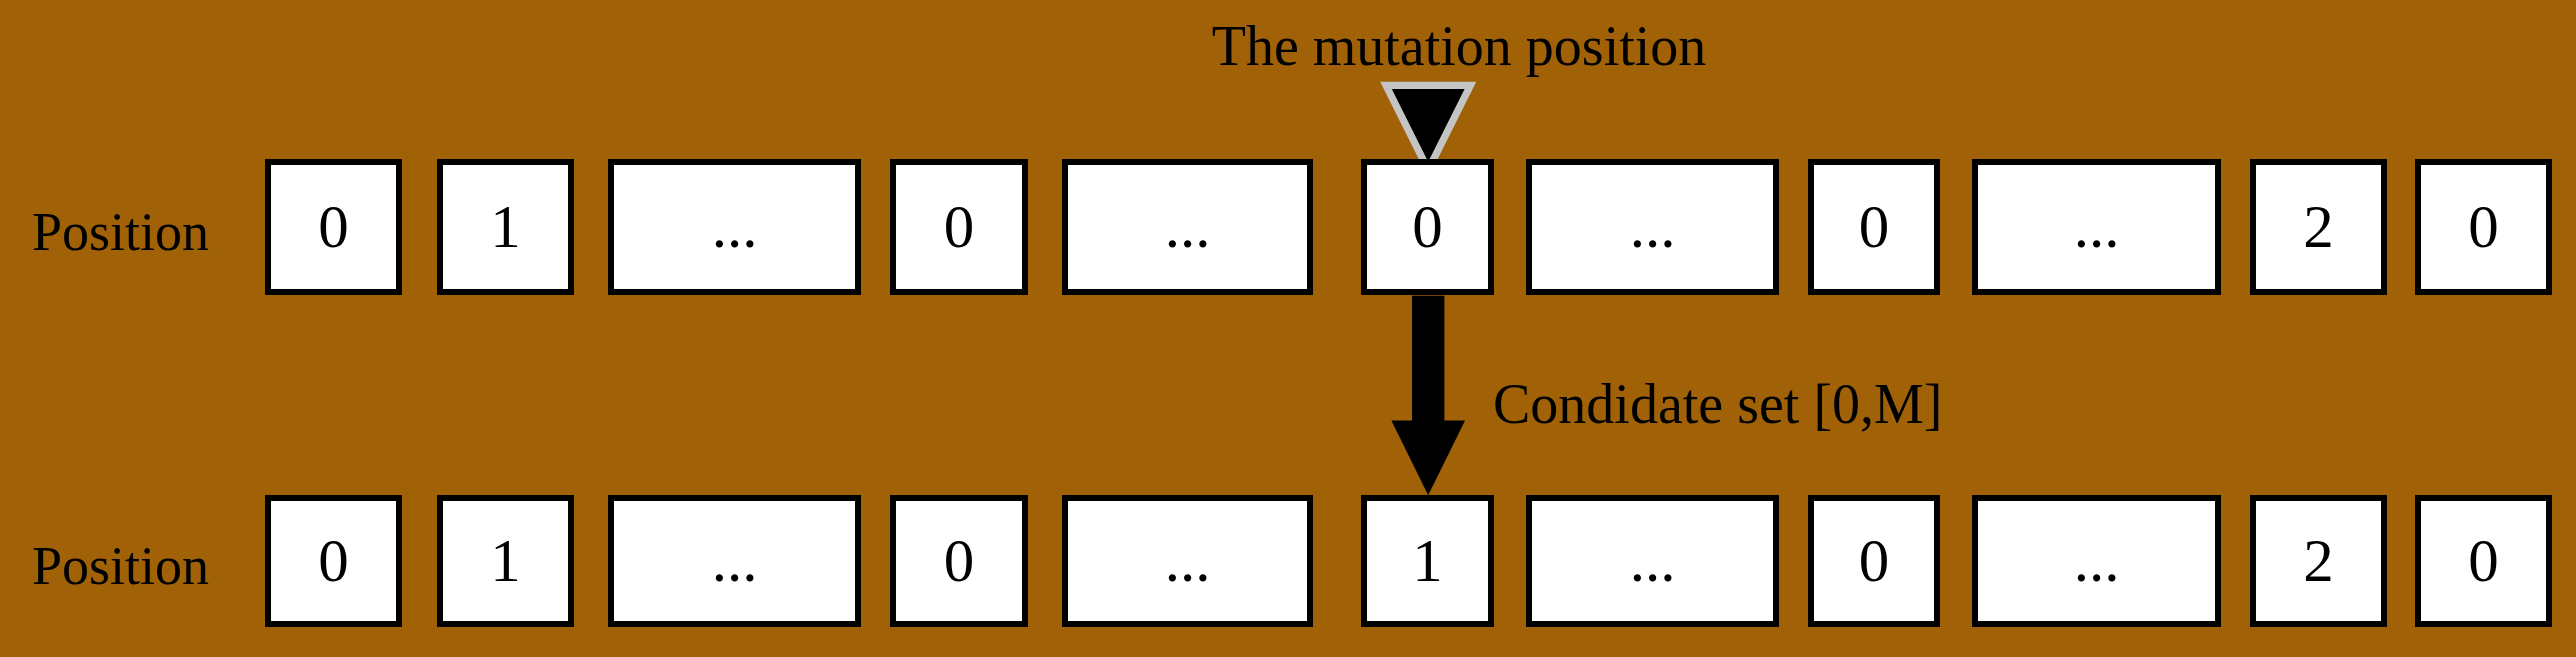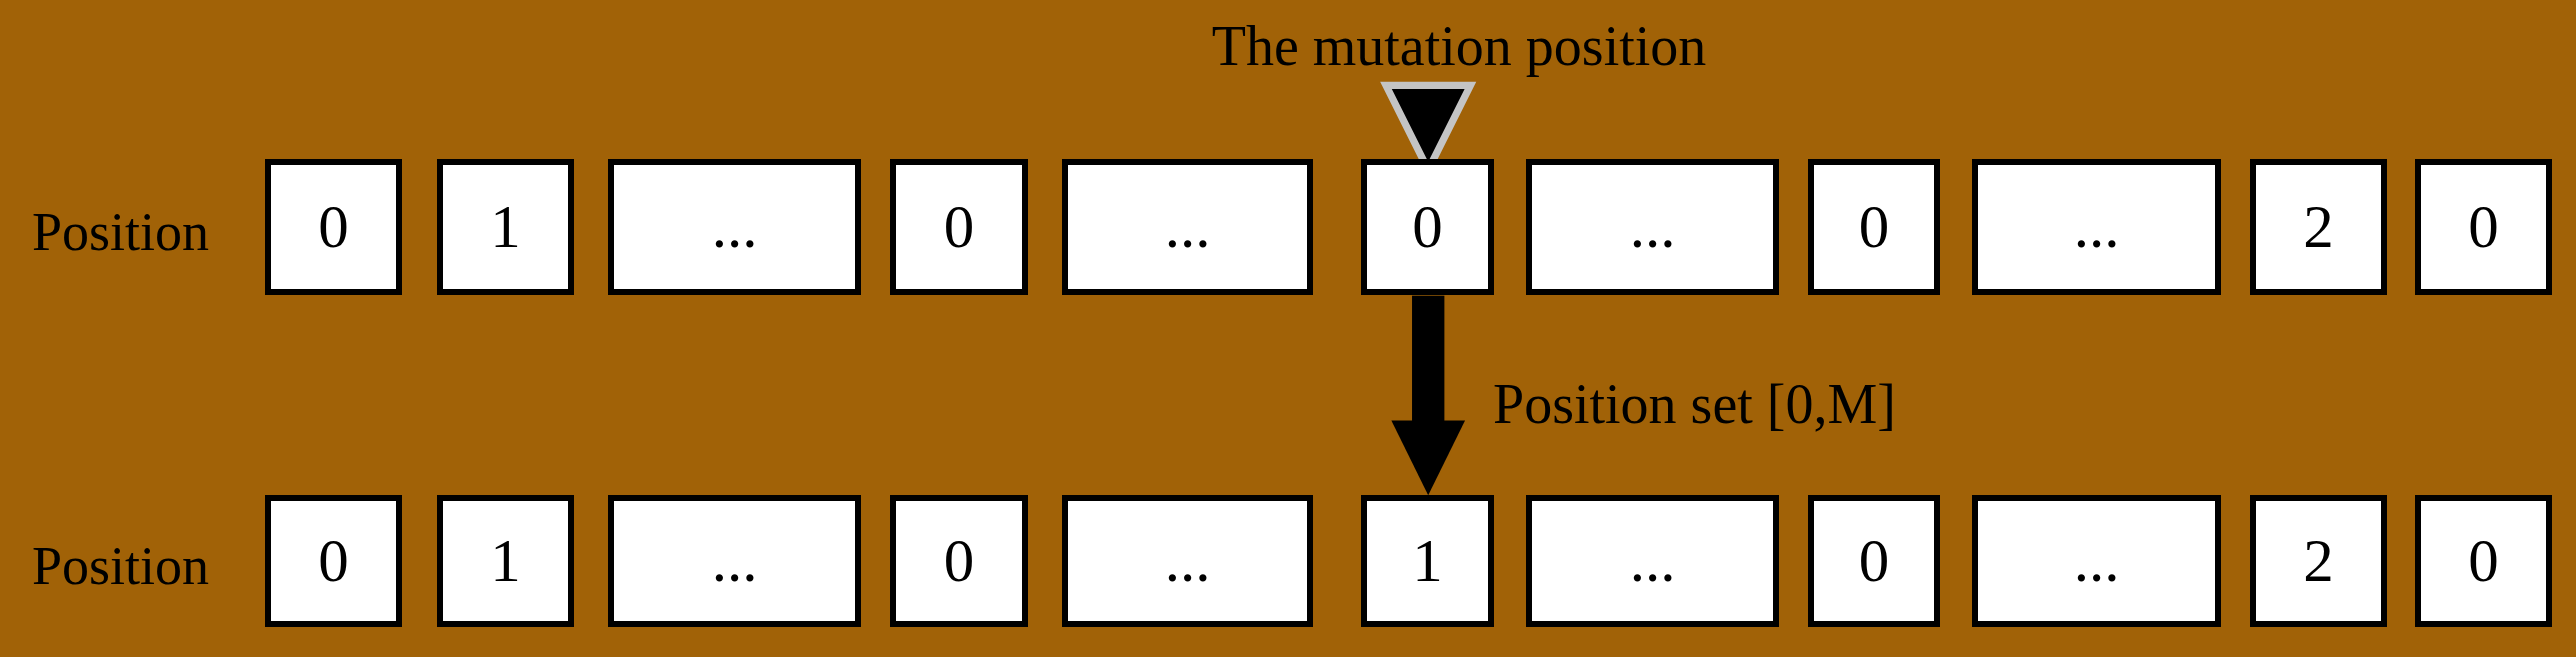--- a/index.html
+++ b/index.html
@@ -72,21 +72,21 @@
         <div class="cell" style="left: 1062px; width: 251px;">...</div>
         <div class="cell" style="left: 1361px; width: 133px;">0</div>
         <div class="cell" style="left: 1526px; width: 253px;">...</div>
         <div class="cell" style="left: 1808px; width: 132px;">0</div>
         <div class="cell" style="left: 1972px; width: 249px;">...</div>
         <div class="cell" style="left: 2250px; width: 137px;">2</div>
         <div class="cell" style="left: 2415px; width: 137px;">0</div>
       </div>
   </div>
 
-  <div class="arrowlabel">Position set [0,M]</div>
+  <div class="arrowlabel">Condidate set [0,M]</div>
 
   <div class="row row-bottom">
     <div class="rowlabel">Position</div>
     <div class="cells">
         <div class="cell" style="left: 265px; width: 137px;">0</div>
         <div class="cell" style="left: 437px; width: 137px;">1</div>
         <div class="cell" style="left: 608px; width: 253px;">...</div>
         <div class="cell" style="left: 890px; width: 138px;">0</div>
         <div class="cell" style="left: 1062px; width: 251px;">...</div>
         <div class="cell" style="left: 1361px; width: 133px;">1</div>

